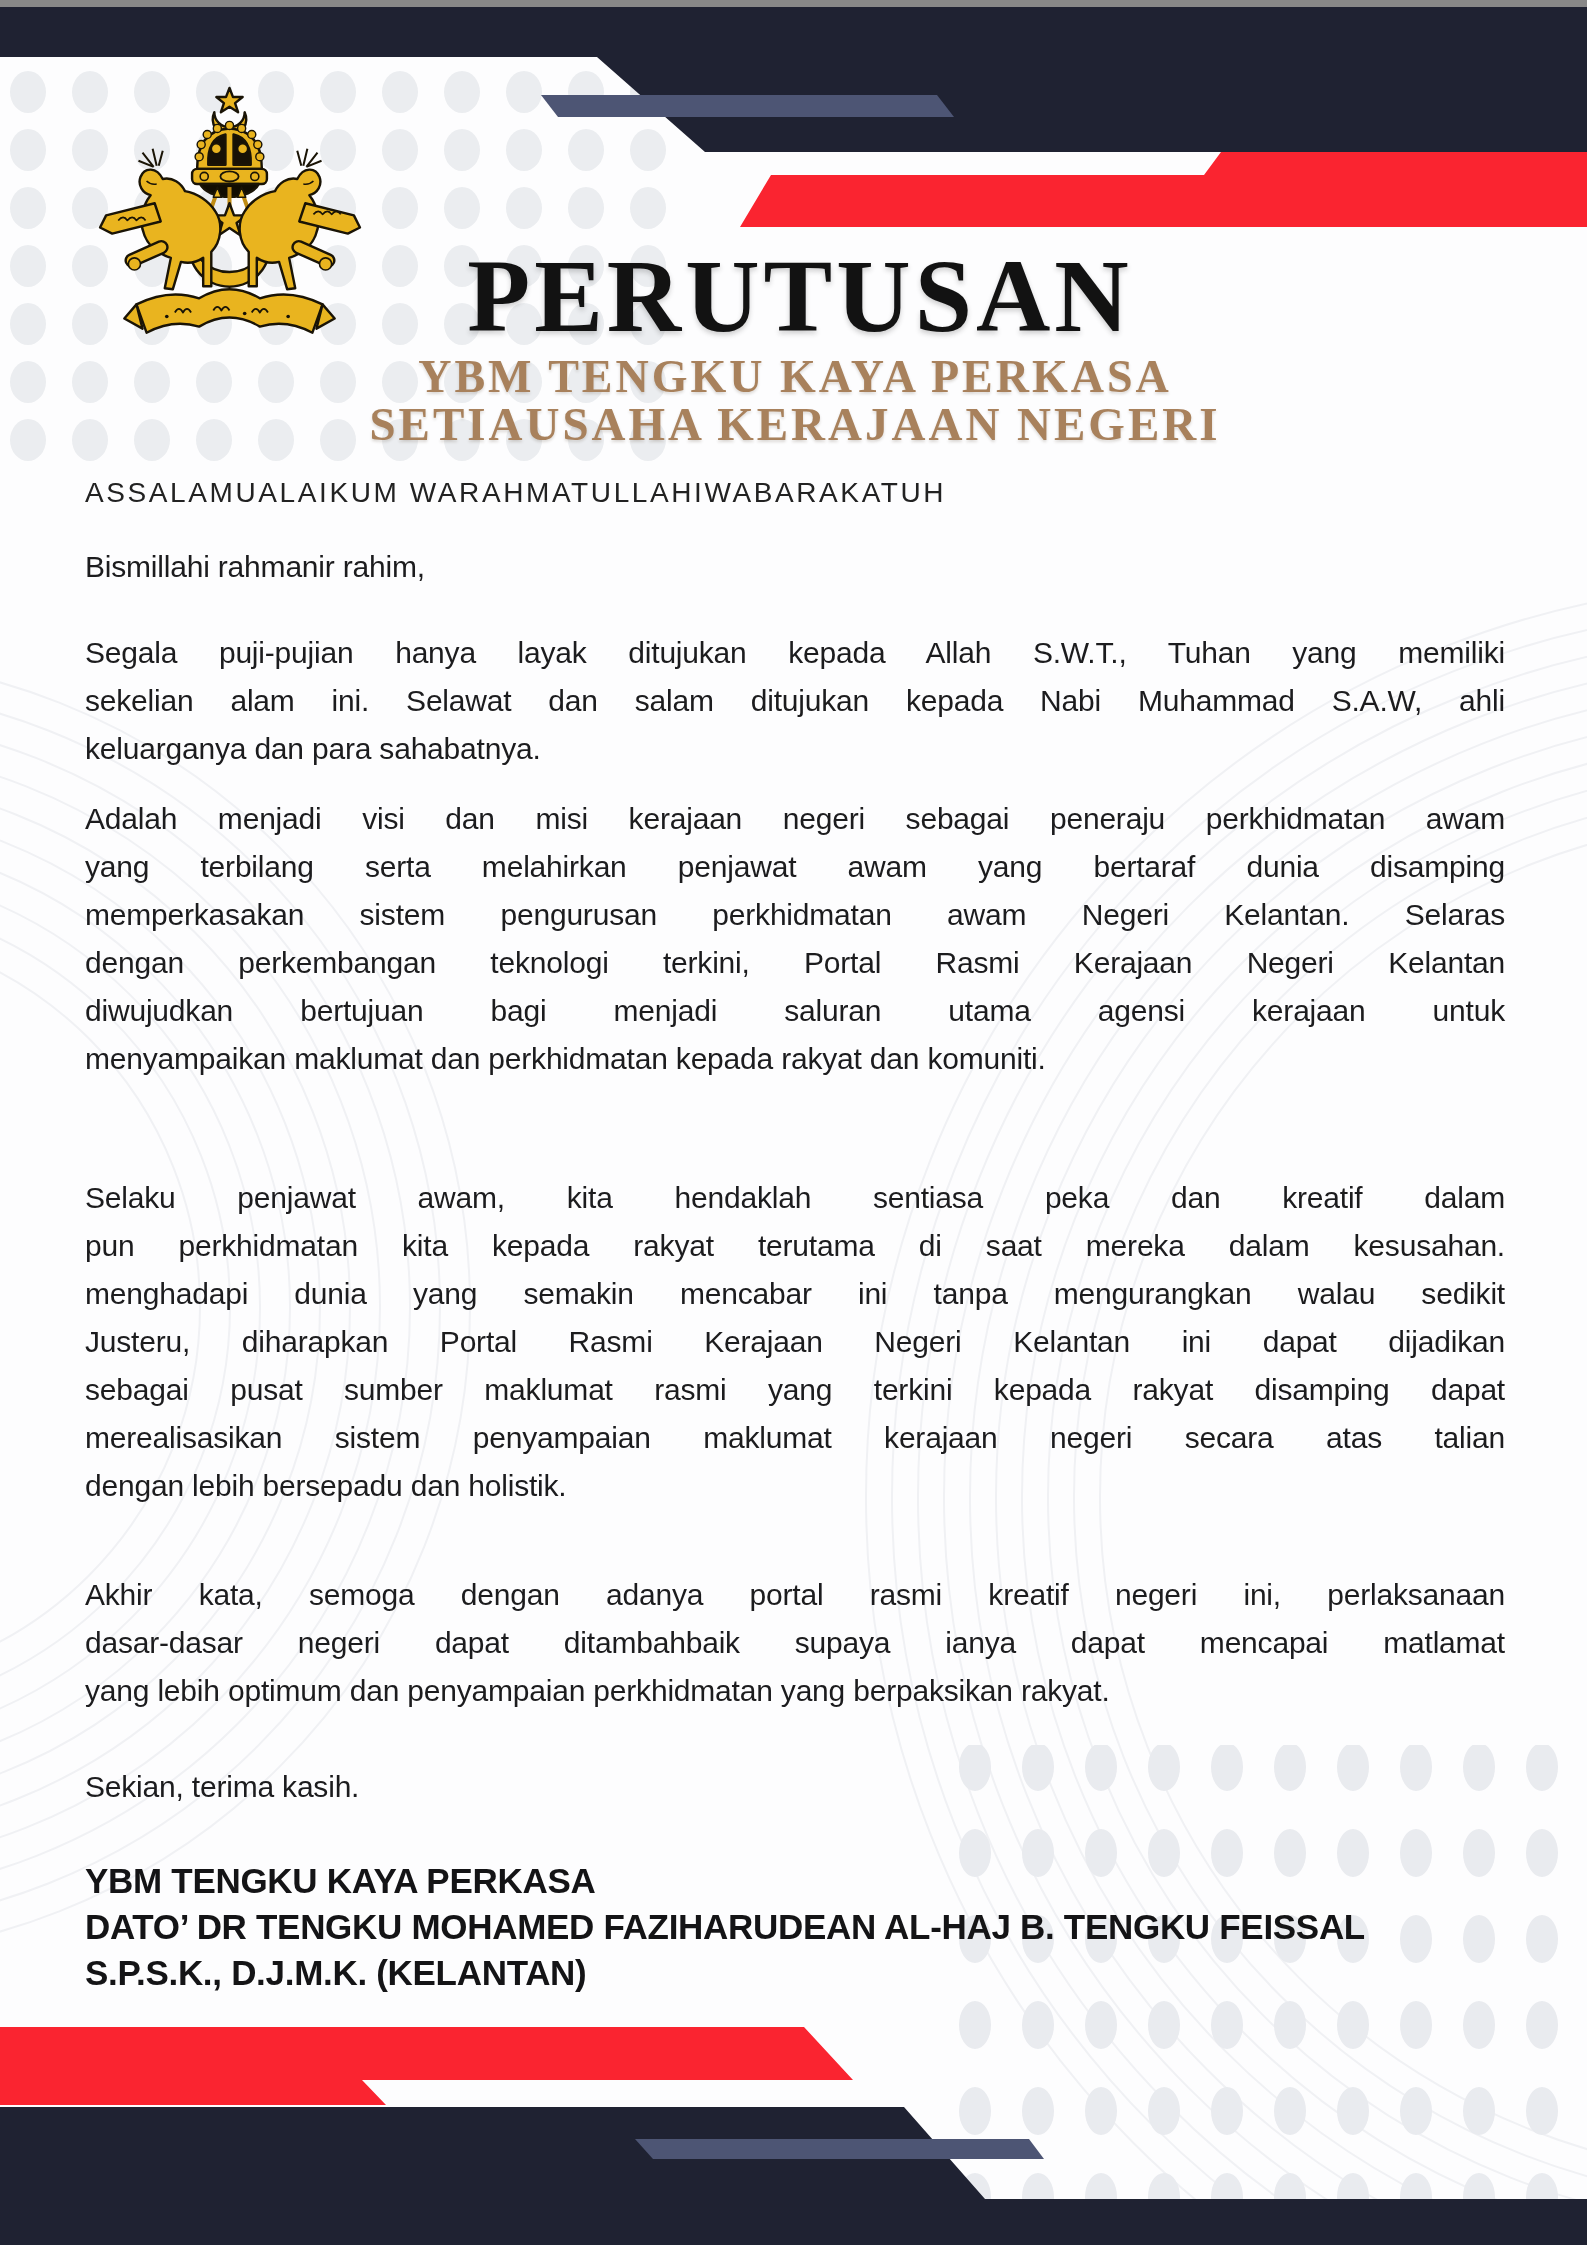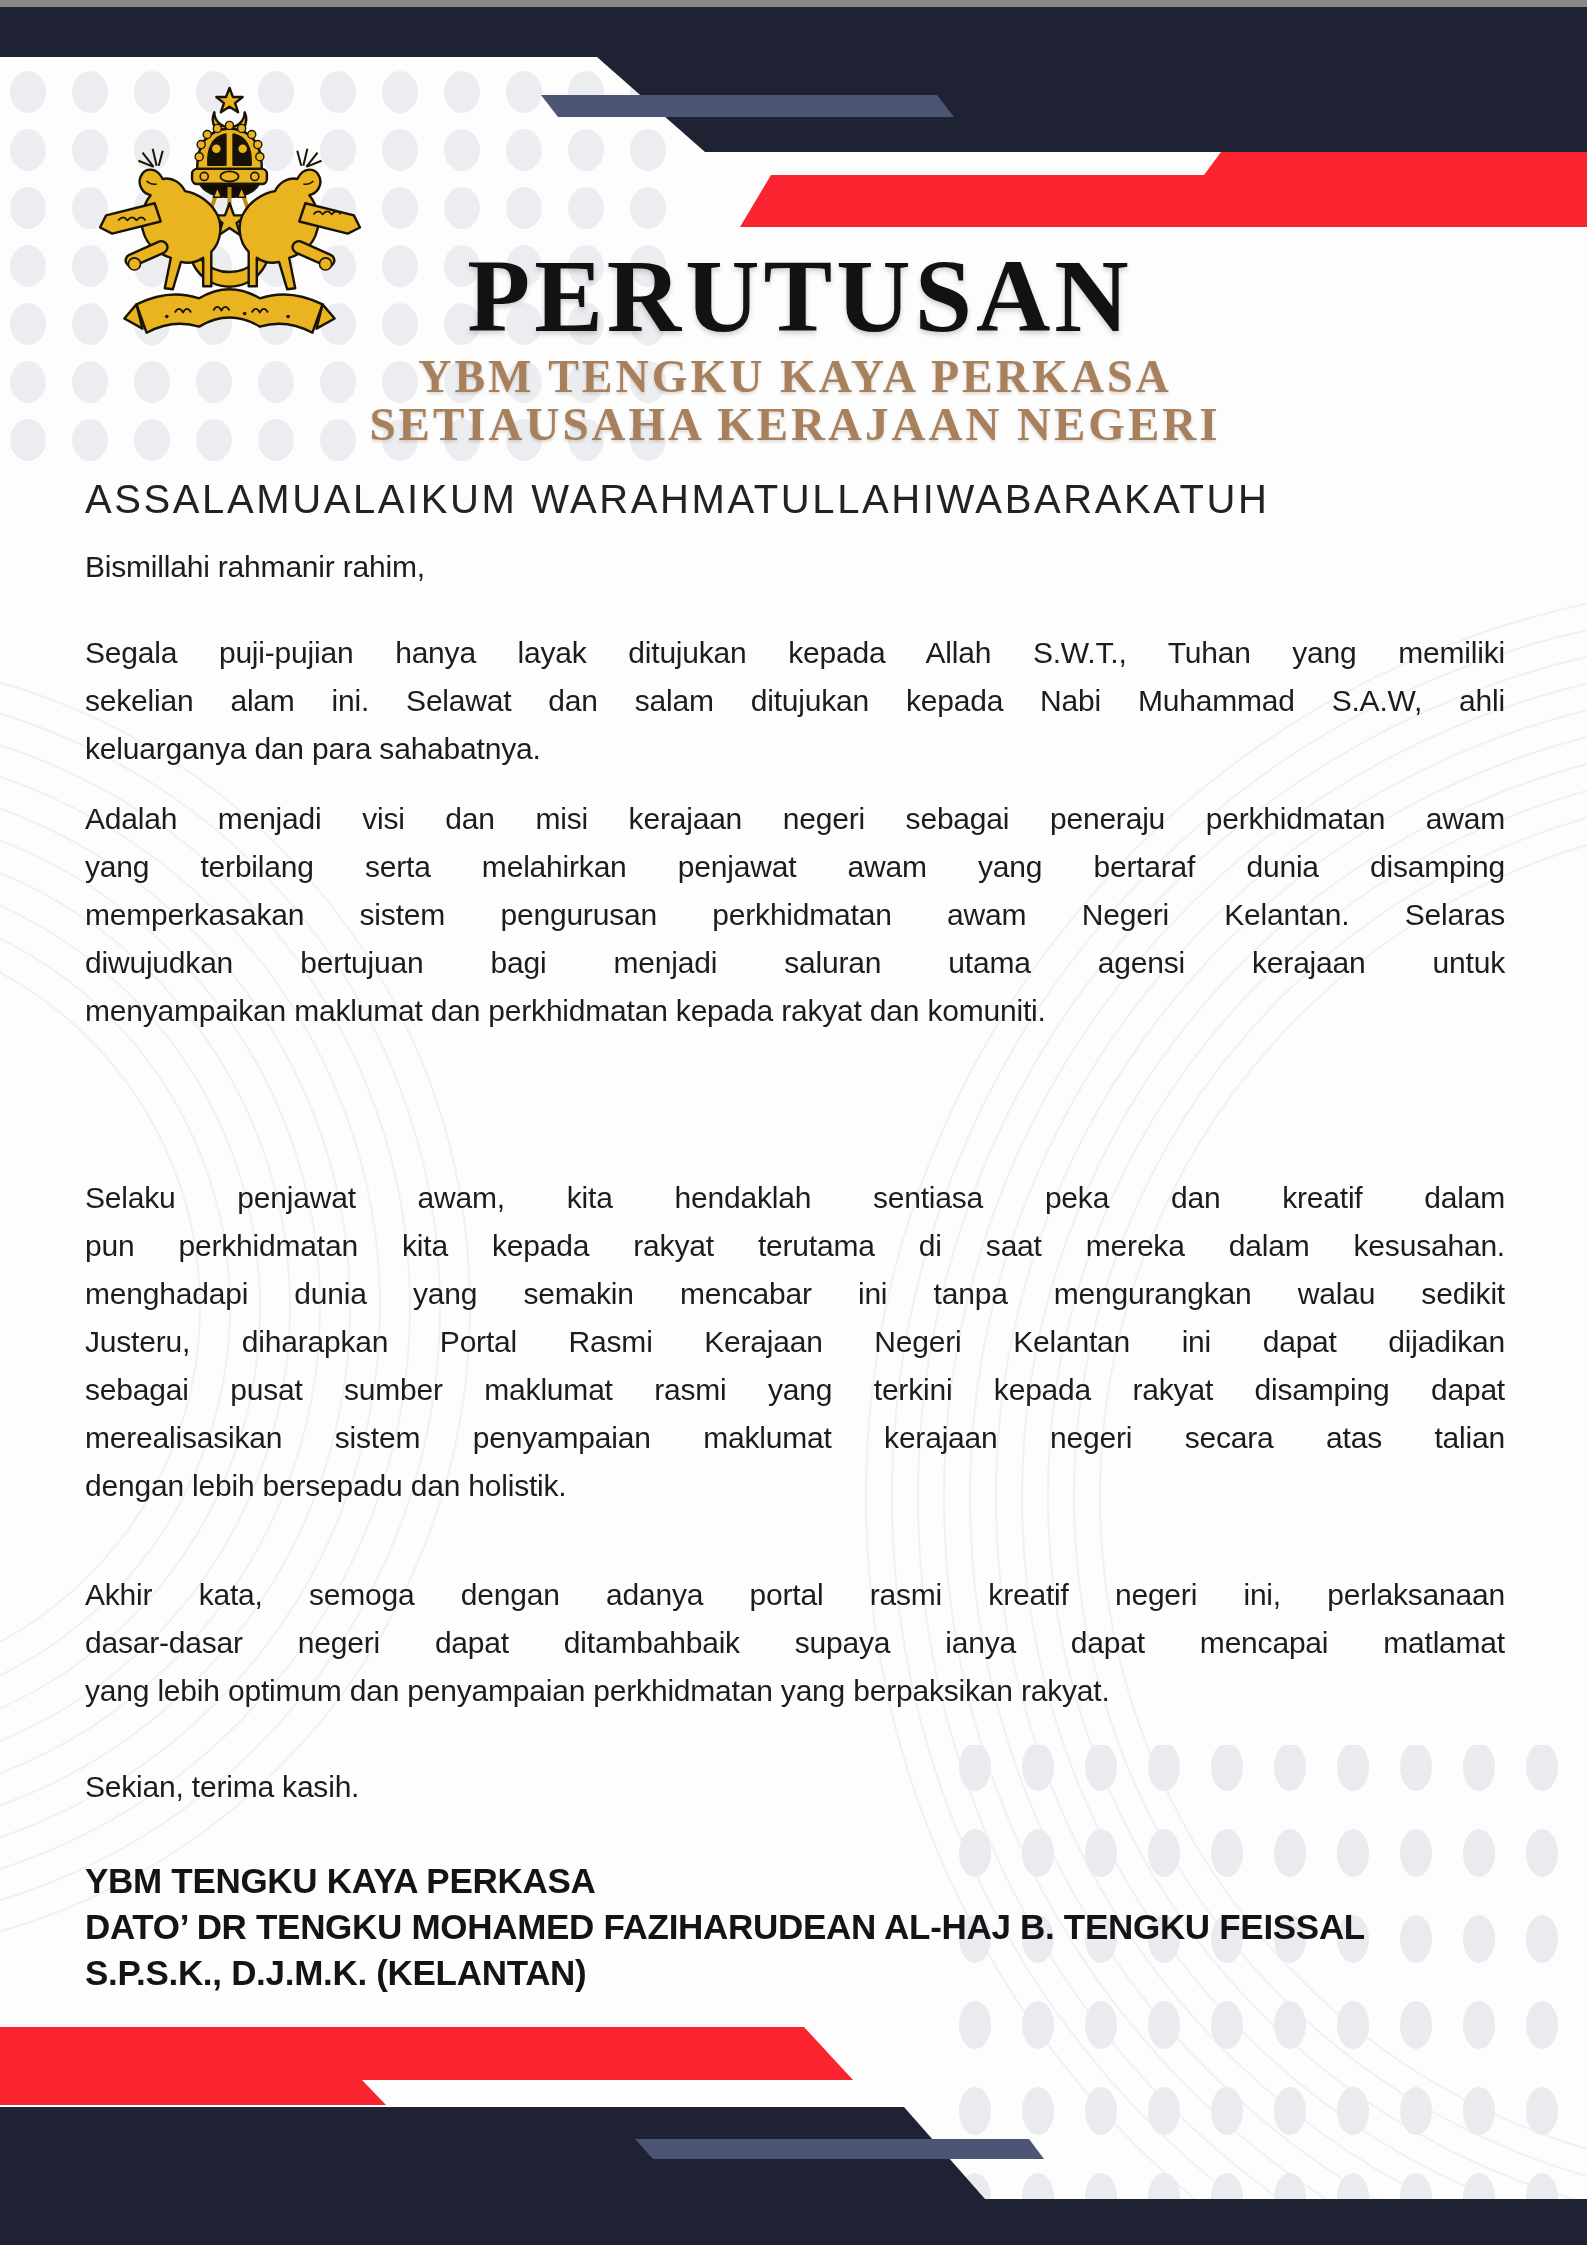--- a/index.html
+++ b/index.html
@@ -27,21 +27,21 @@
     position:absolute; left:0; width:1590px; text-align:center;
     font-family:"Liberation Serif", serif; font-weight:bold;
     color:var(--brown); line-height:1; letter-spacing:3px;
     text-shadow:0 2px 3px rgba(60,45,20,.18);
   }
   .sub1{top:347px; font-size:46px;}
   .sub2{top:394px; font-size:47px;}
   
   .salutation{
     position:absolute; left:85px; top:470px; width:1420px;
-    font-size:40px; letter-spacing:2.6px; color:#222;
+    font-size:28px; letter-spacing:2.6px; color:#222;
   }
   .plain-line{position:absolute; left:85px; width:1420px; font-size:30px; letter-spacing:-0.2px;}
   .para{position:absolute; left:85px; width:1420px;}
   .jline{
     font-size:30px; line-height:48px; letter-spacing:-0.2px;
     text-align:justify; text-align-last:justify; white-space:normal;
   }
   .jline.last{text-align-last:left;}
   .sig .jline{
     font-weight:bold; font-size:35px; line-height:46px; letter-spacing:-0.3px;
@@ -203,20 +203,21 @@
 
   <div class="para" style="top:622px">
       <div class="jline">Segala puji-pujian hanya layak ditujukan kepada Allah S.W.T., Tuhan yang memiliki</div>
       <div class="jline">sekelian alam ini. Selawat dan salam ditujukan kepada Nabi Muhammad S.A.W, ahli</div>
       <div class="jline last">keluarganya dan para sahabatnya.</div>
     </div>
   <div class="para" style="top:788px">
       <div class="jline">Adalah menjadi visi dan misi kerajaan negeri sebagai peneraju perkhidmatan awam</div>
       <div class="jline">yang terbilang serta melahirkan penjawat awam yang bertaraf dunia disamping</div>
       <div class="jline">memperkasakan sistem pengurusan perkhidmatan awam Negeri Kelantan. Selaras</div>
+      <div class="jline">dengan perkembangan teknologi terkini, Portal Rasmi Kerajaan Negeri Kelantan</div>
       <div class="jline">diwujudkan bertujuan bagi menjadi saluran utama agensi kerajaan untuk</div>
       <div class="jline last">menyampaikan maklumat dan perkhidmatan kepada rakyat dan komuniti.</div>
     </div>
   <div class="para" style="top:1167px">
       <div class="jline">Selaku penjawat awam, kita hendaklah sentiasa peka dan kreatif dalam</div>
       <div class="jline">pun perkhidmatan kita kepada rakyat terutama di saat mereka dalam kesusahan.</div>
       <div class="jline">menghadapi dunia yang semakin mencabar ini tanpa mengurangkan walau sedikit</div>
       <div class="jline">Justeru, diharapkan Portal Rasmi Kerajaan Negeri Kelantan ini dapat dijadikan</div>
       <div class="jline">sebagai pusat sumber maklumat rasmi yang terkini kepada rakyat disamping dapat</div>
       <div class="jline">merealisasikan sistem penyampaian maklumat kerajaan negeri secara atas talian</div>

